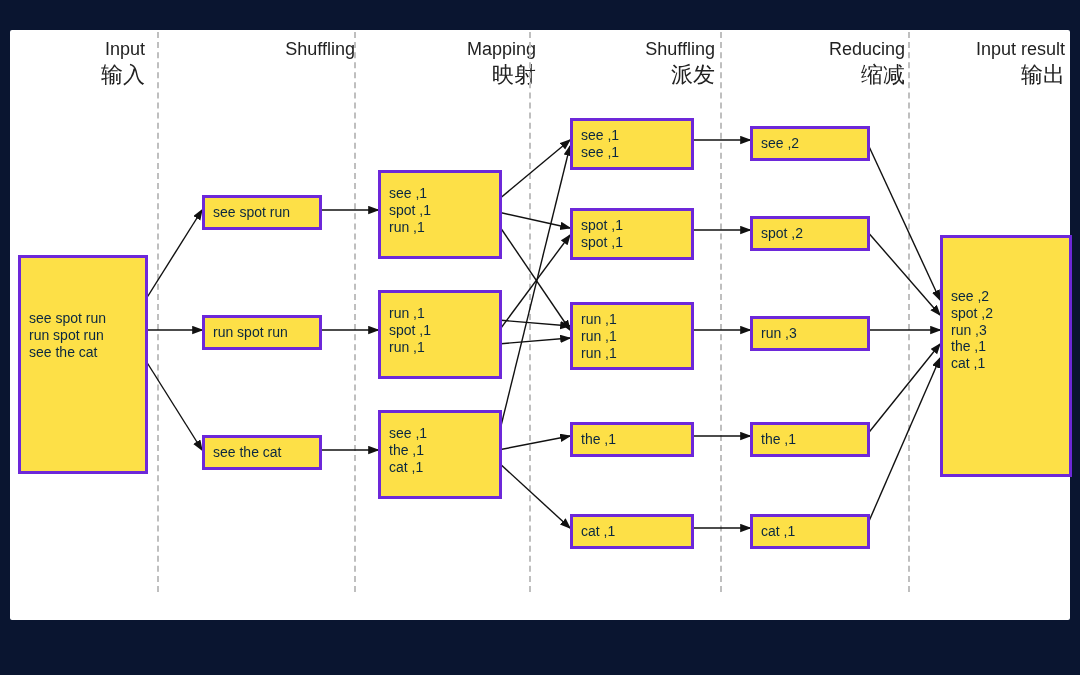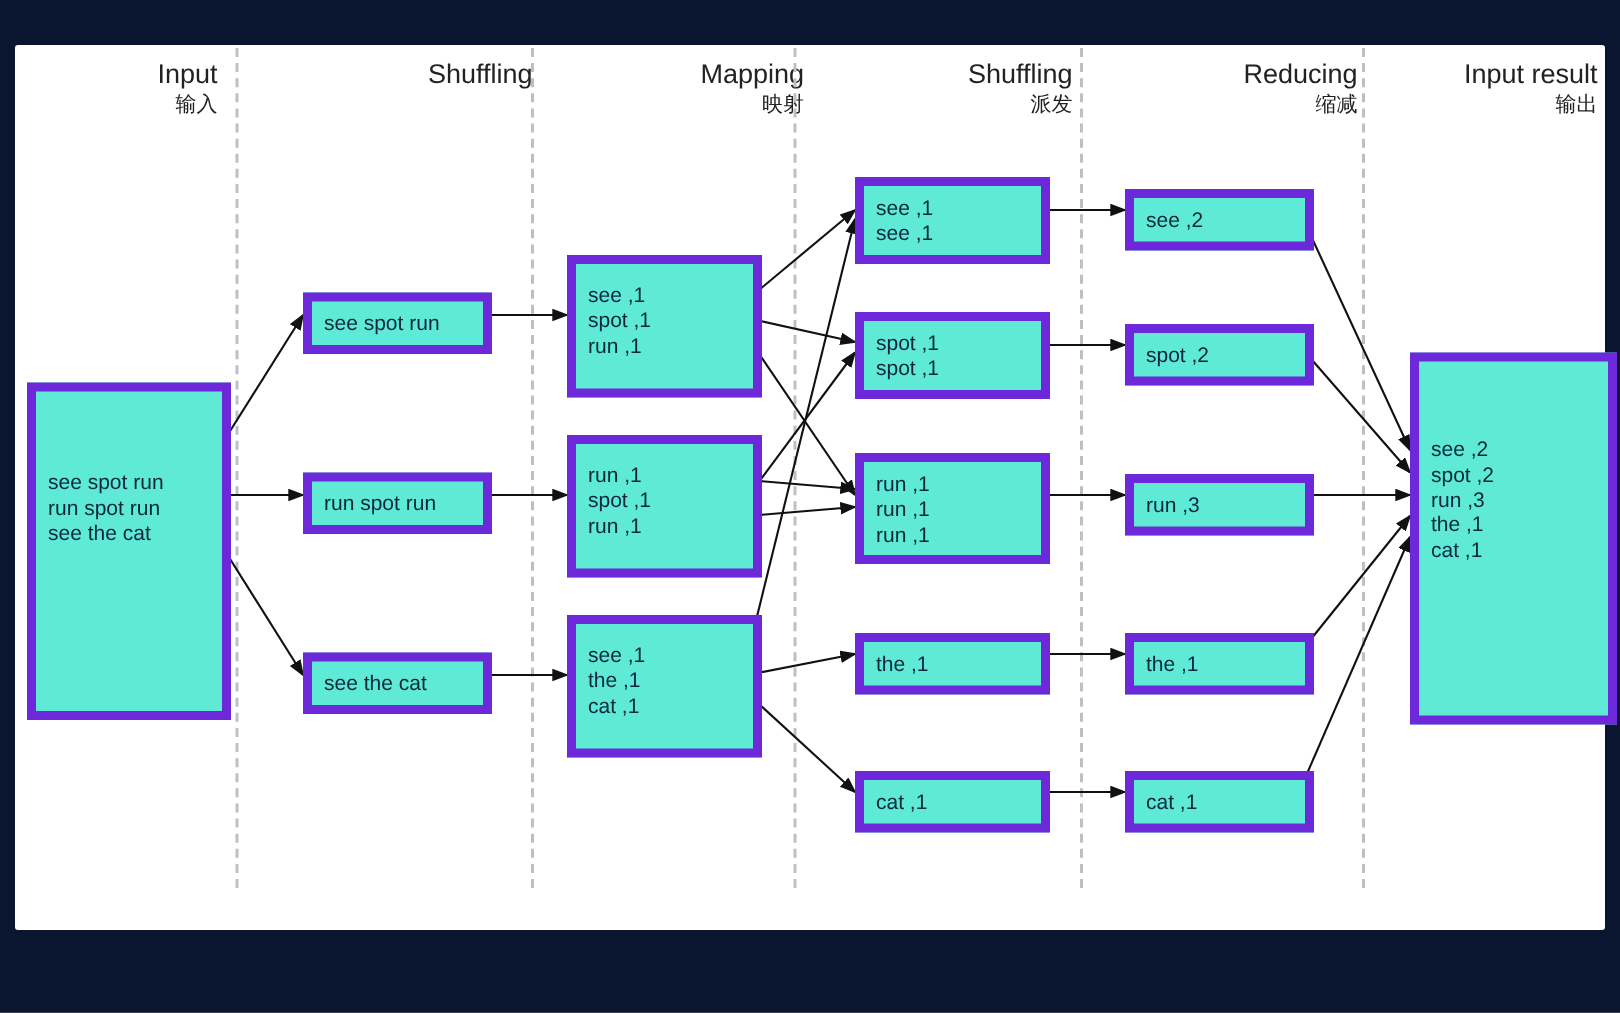--- a/index.html
+++ b/index.html
@@ -1,22 +1,22 @@
 <!DOCTYPE html>
 <html><head>
 <meta charset="utf-8">
 <style>
   html,body{margin:0;padding:0;background:#0a1530;font-family:Arial,Helvetica,sans-serif}
   .frame{position:relative;width:1080px;height:675px;background:#0a1530;margin:0 auto}
   .canvas{position:absolute;left:10px;top:30px;width:1060px;height:590px;background:#fff;border-radius:2px}
   svg{position:absolute;left:0;top:0}
   .col-head{position:absolute;top:8px;text-align:right;font-size:18px;color:#222;line-height:1.25}
-  .col-head .cn{display:block;font-size:14px}
+  .col-head .cn{display:block;font-size:22px}
   .sep{position:absolute;top:2px;height:560px;border-left:2px dashed #bfbfbf}
-  .box{position:absolute;background:#5eead4;border:6px solid #6d28d9;padding:6px 8px;font-size:14px;color:#0a2740;line-height:1.2;white-space:pre}
+  .box{position:absolute;background:#fde047;border:3px solid #6d28d9;padding:6px 8px;font-size:14px;color:#0a2740;line-height:1.2;white-space:pre}
 </style>
 </head>
 <body>
 
 <div class="frame">
   <div class="canvas">
 
     <div class="col-head" style="left:0;width:135px">
       <span>Input</span>
       <span class="cn">输入</span>

